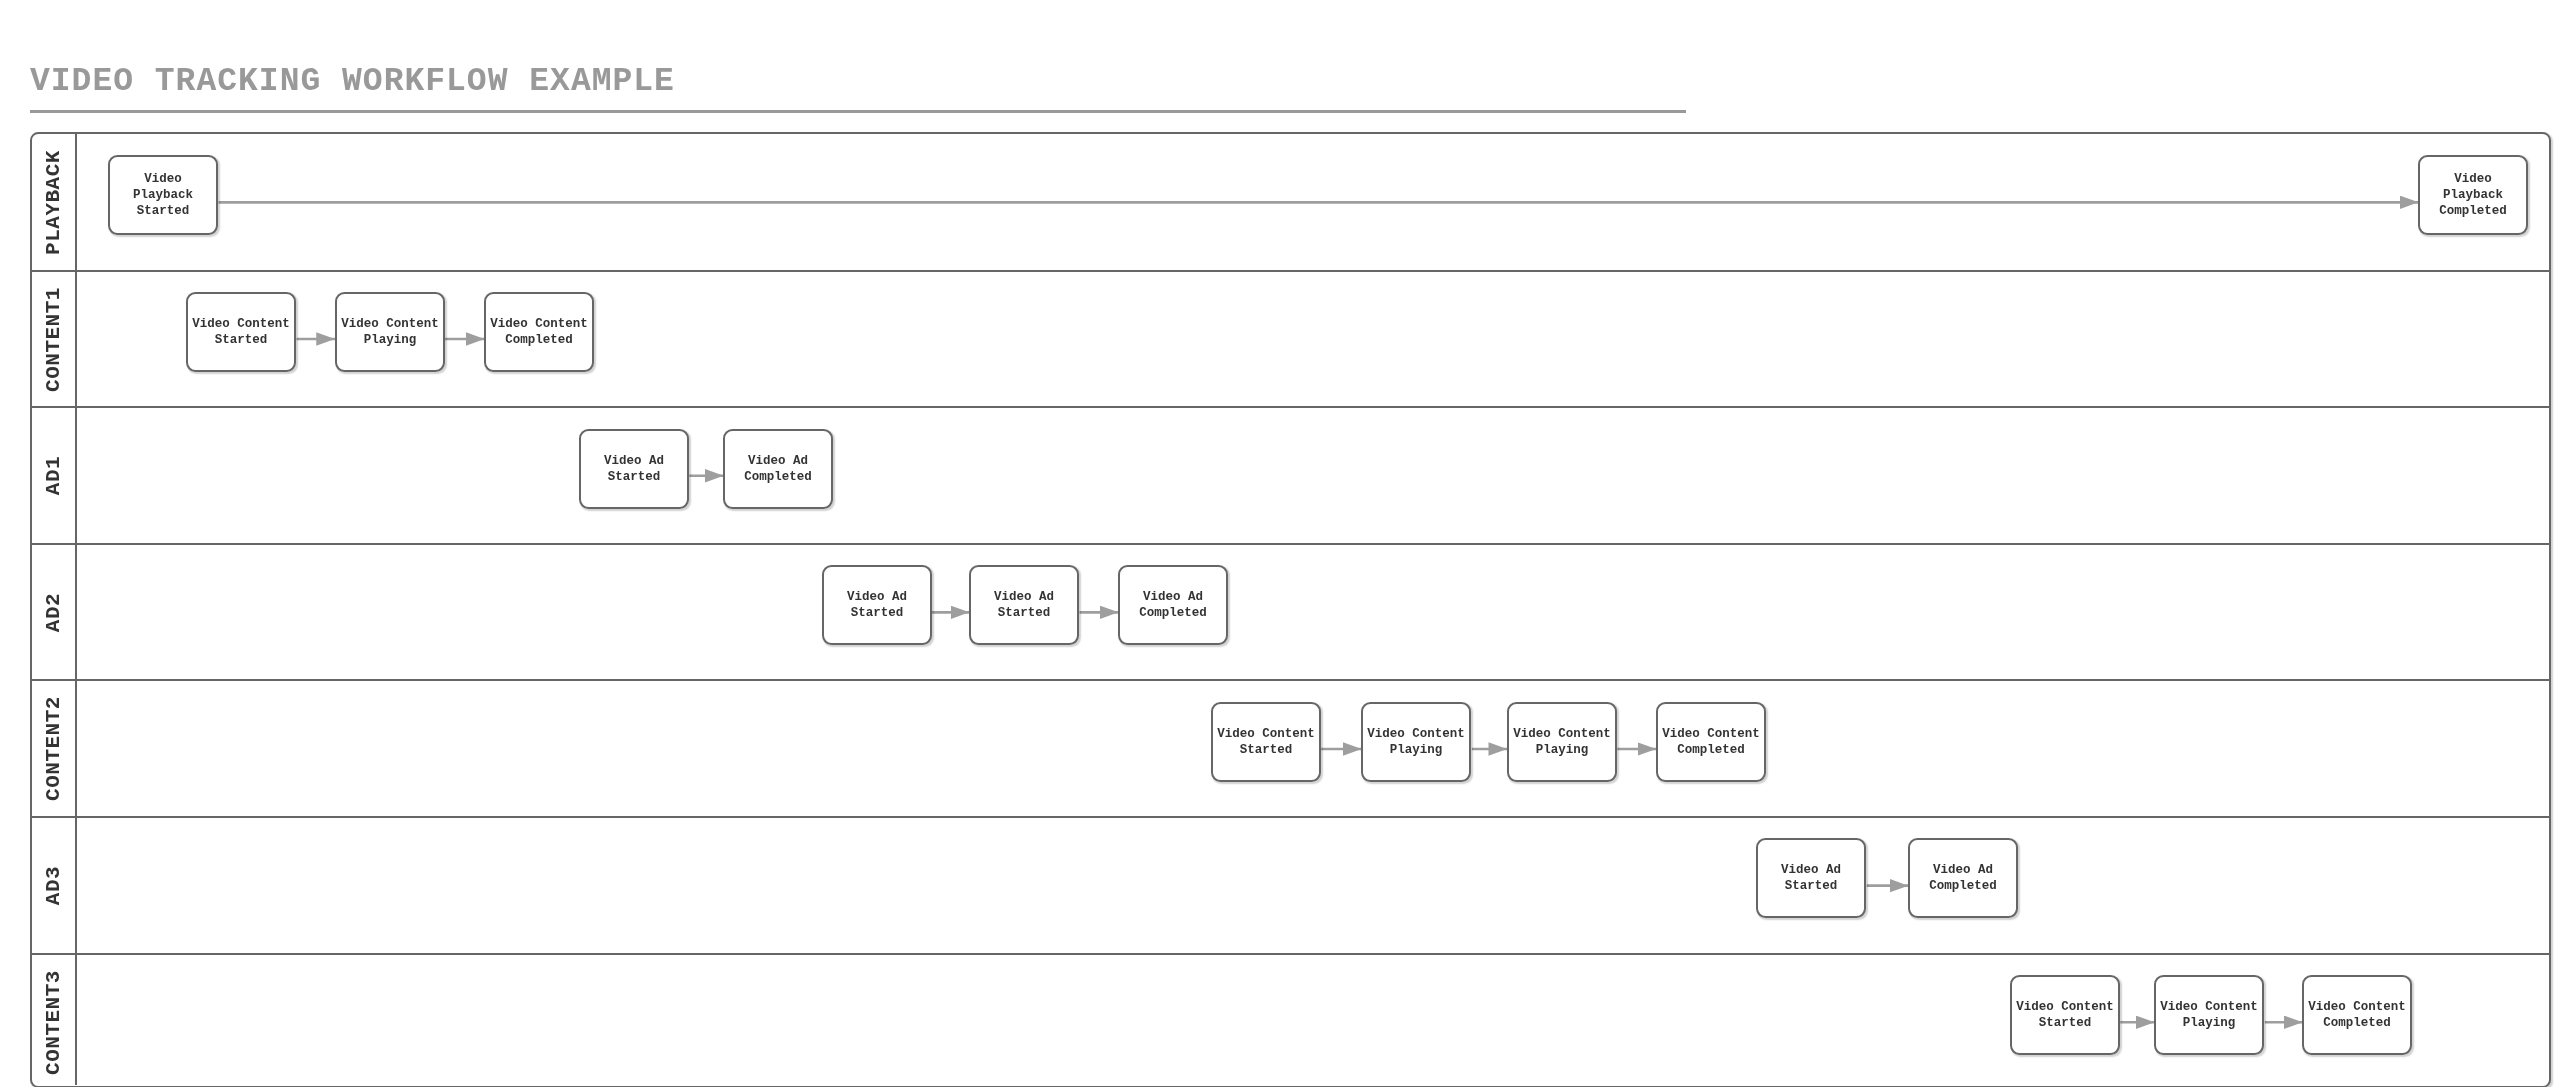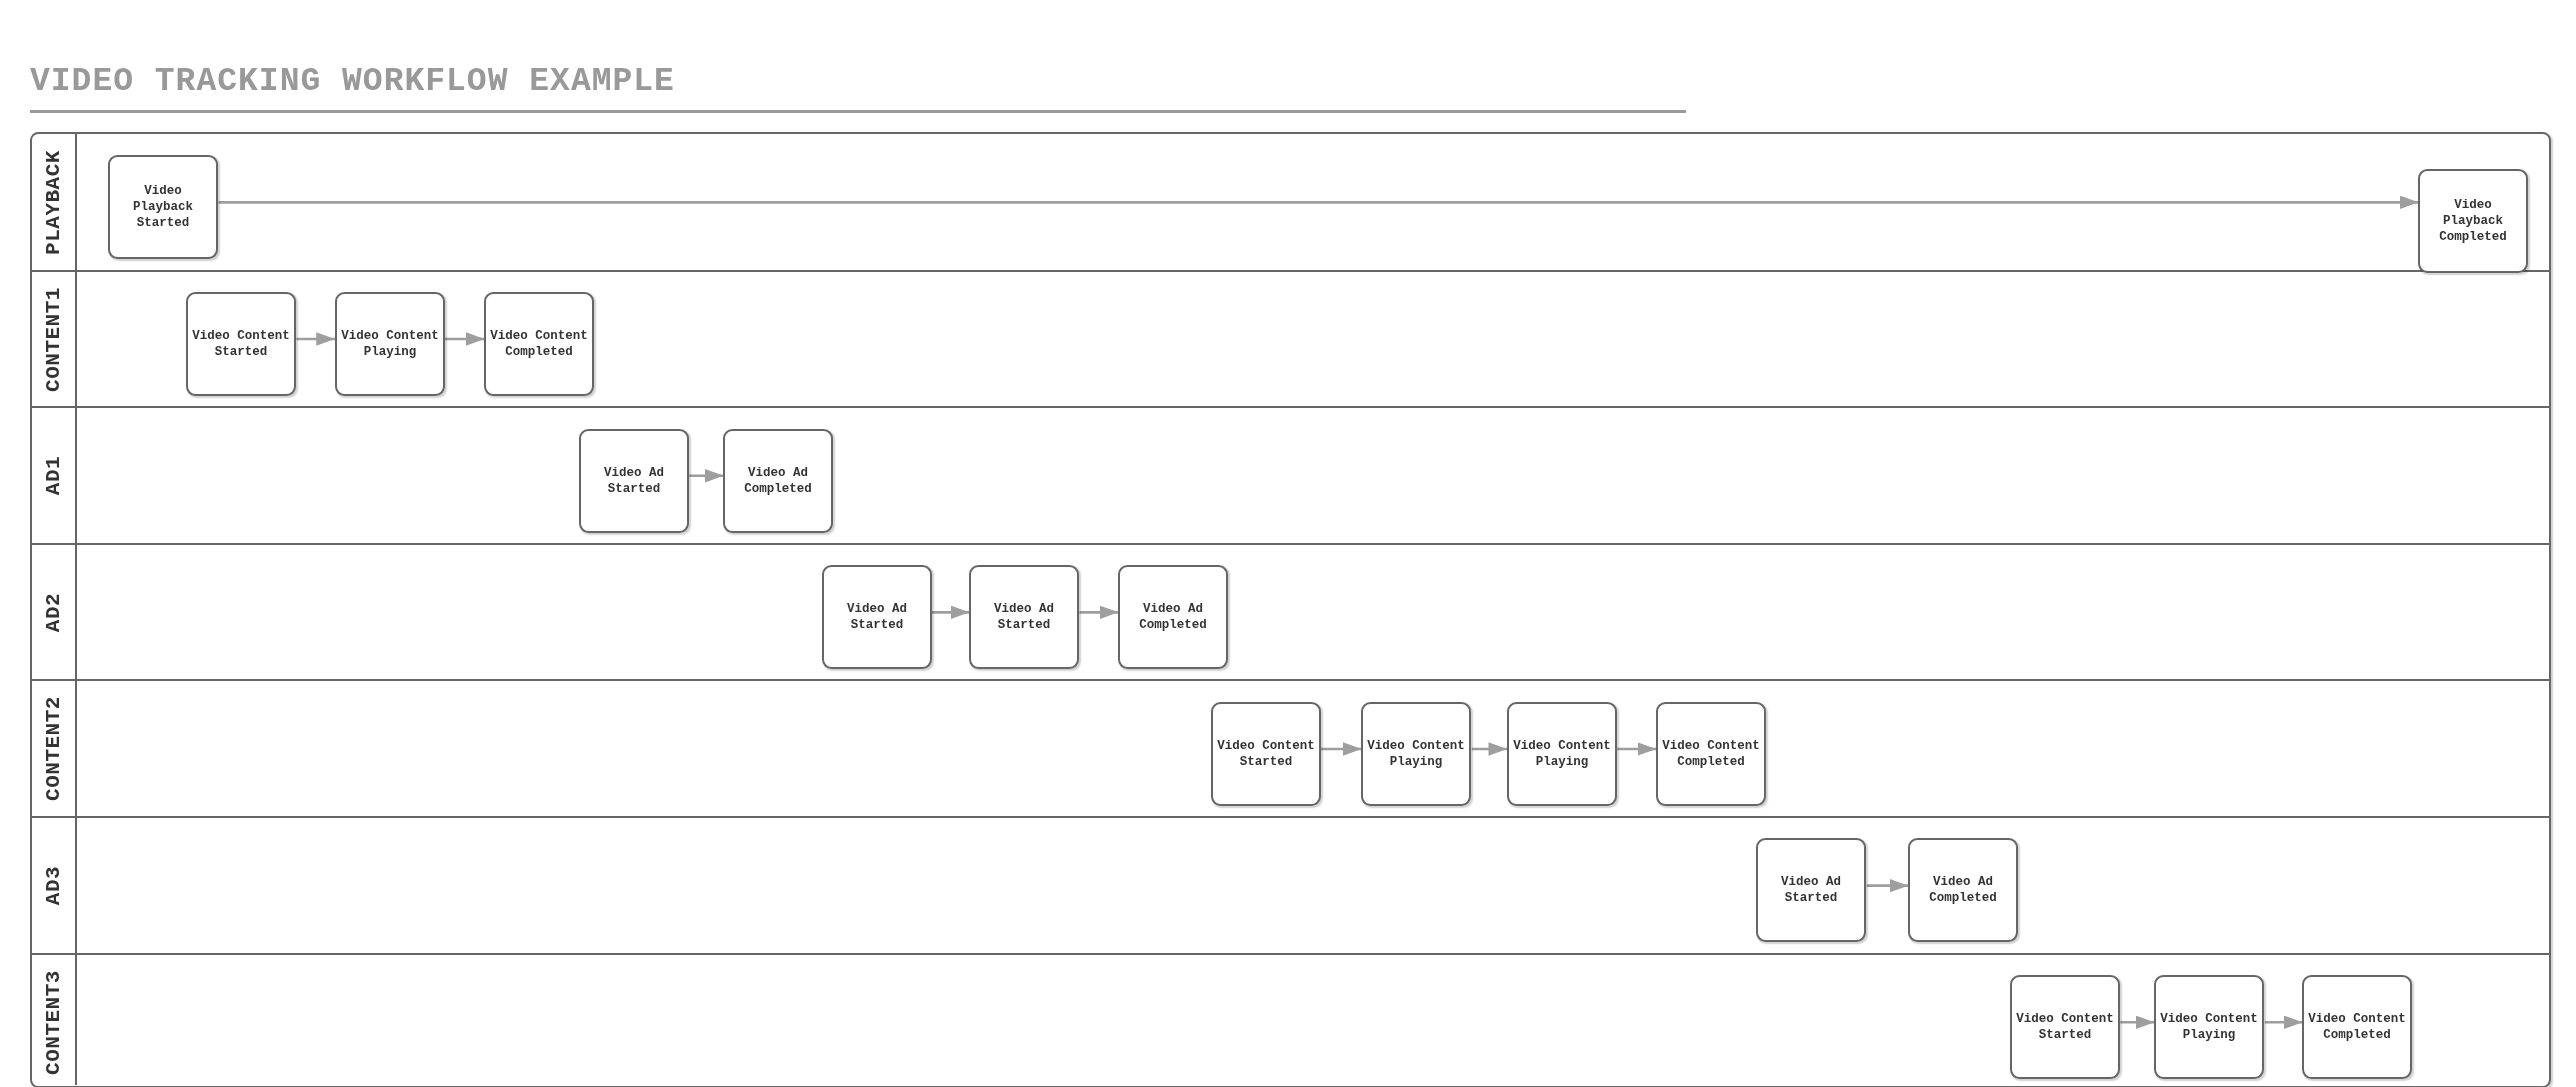--- a/index.html
+++ b/index.html
@@ -10,21 +10,21 @@
   .title-rule{position:absolute;left:30px;top:74px;width:1656px;height:2.6px;background:#999999;}
   .frame{position:absolute;left:30px;top:96px;width:2521px;height:956px;
          border:2.6px solid #666666;border-radius:8.3px;box-sizing:border-box;
          background:#ffffff;box-shadow:1.6px 1.6px 1.6px rgba(0,0,0,0.18);}
   .col-sep{position:absolute;left:43px;top:0;width:2.1px;height:951px;background:#666666;}
   .lane-sep{position:absolute;left:0;width:100%;height:2.1px;background:#666666;}
   .lane-label-cell{position:absolute;left:0;width:43px;height:137px;display:flex;
                    align-items:center;justify-content:center;}
   .lane-label-text{transform:rotate(-90deg);white-space:nowrap;font-size:21px;
                    font-weight:bold;color:#333333;letter-spacing:0.5px;}
-  .node{position:absolute;width:110px;height:104px;box-sizing:border-box;
+  .node{position:absolute;width:110px;height:80px;box-sizing:border-box;
         border:2.6px solid #666666;border-radius:9.4px;background:#ffffff;
         display:flex;align-items:center;justify-content:center;text-align:center;
         font-size:12.5px;font-weight:bold;color:#333333;line-height:1.3;
         padding:0 3.1px;box-shadow:1.6px 1.6px 1.6px rgba(0,0,0,0.18);}
   .arrows{position:absolute;left:0;top:0;width:100%;height:100%;pointer-events:none;}
 </style>
 </head>
 <body>
 
 <div class="page">
@@ -78,21 +78,21 @@
       <line x1="2016" y1="920" x2="2091" y2="920" stroke="#9e9e9e" stroke-width="5" marker-end="url(#ah)"></line>
       <line x1="2481" y1="1183" x2="2559" y2="1183" stroke="#9e9e9e" stroke-width="5" marker-end="url(#ah)"></line>
       <line x1="2771" y1="1183" x2="2839" y2="1183" stroke="#9e9e9e" stroke-width="5" marker-end="url(#ah)"></line>
       <line x1="3051" y1="1183" x2="3126" y2="1183" stroke="#9e9e9e" stroke-width="5" marker-end="url(#ah)"></line>
       <line x1="3531" y1="1446" x2="3611" y2="1446" stroke="#9e9e9e" stroke-width="5" marker-end="url(#ah)"></line>
       <line x1="4019" y1="1709" x2="4085" y2="1709" stroke="#9e9e9e" stroke-width="5" marker-end="url(#ah)"></line>
       <line x1="4297" y1="1709" x2="4370" y2="1709" stroke="#9e9e9e" stroke-width="5" marker-end="url(#ah)"></line>
     </svg>
 
     <div class="node" style="left:76px;top:21px">Video Playback Started</div>
-    <div class="node" style="left:2386px;top:35px">Video Playback Completed</div>
+    <div class="node" style="left:2386px;top:21px">Video Playback Completed</div>
 
     <div class="node" style="left:154px;top:158px">Video Content Started</div>
     <div class="node" style="left:303px;top:158px">Video Content Playing</div>
     <div class="node" style="left:452px;top:158px">Video Content Completed</div>
 
     <div class="node" style="left:547px;top:295px">Video Ad Started</div>
     <div class="node" style="left:691px;top:295px">Video Ad Completed</div>
 
     <div class="node" style="left:790px;top:431px">Video Ad Started</div>
     <div class="node" style="left:937px;top:431px">Video Ad Started</div>

